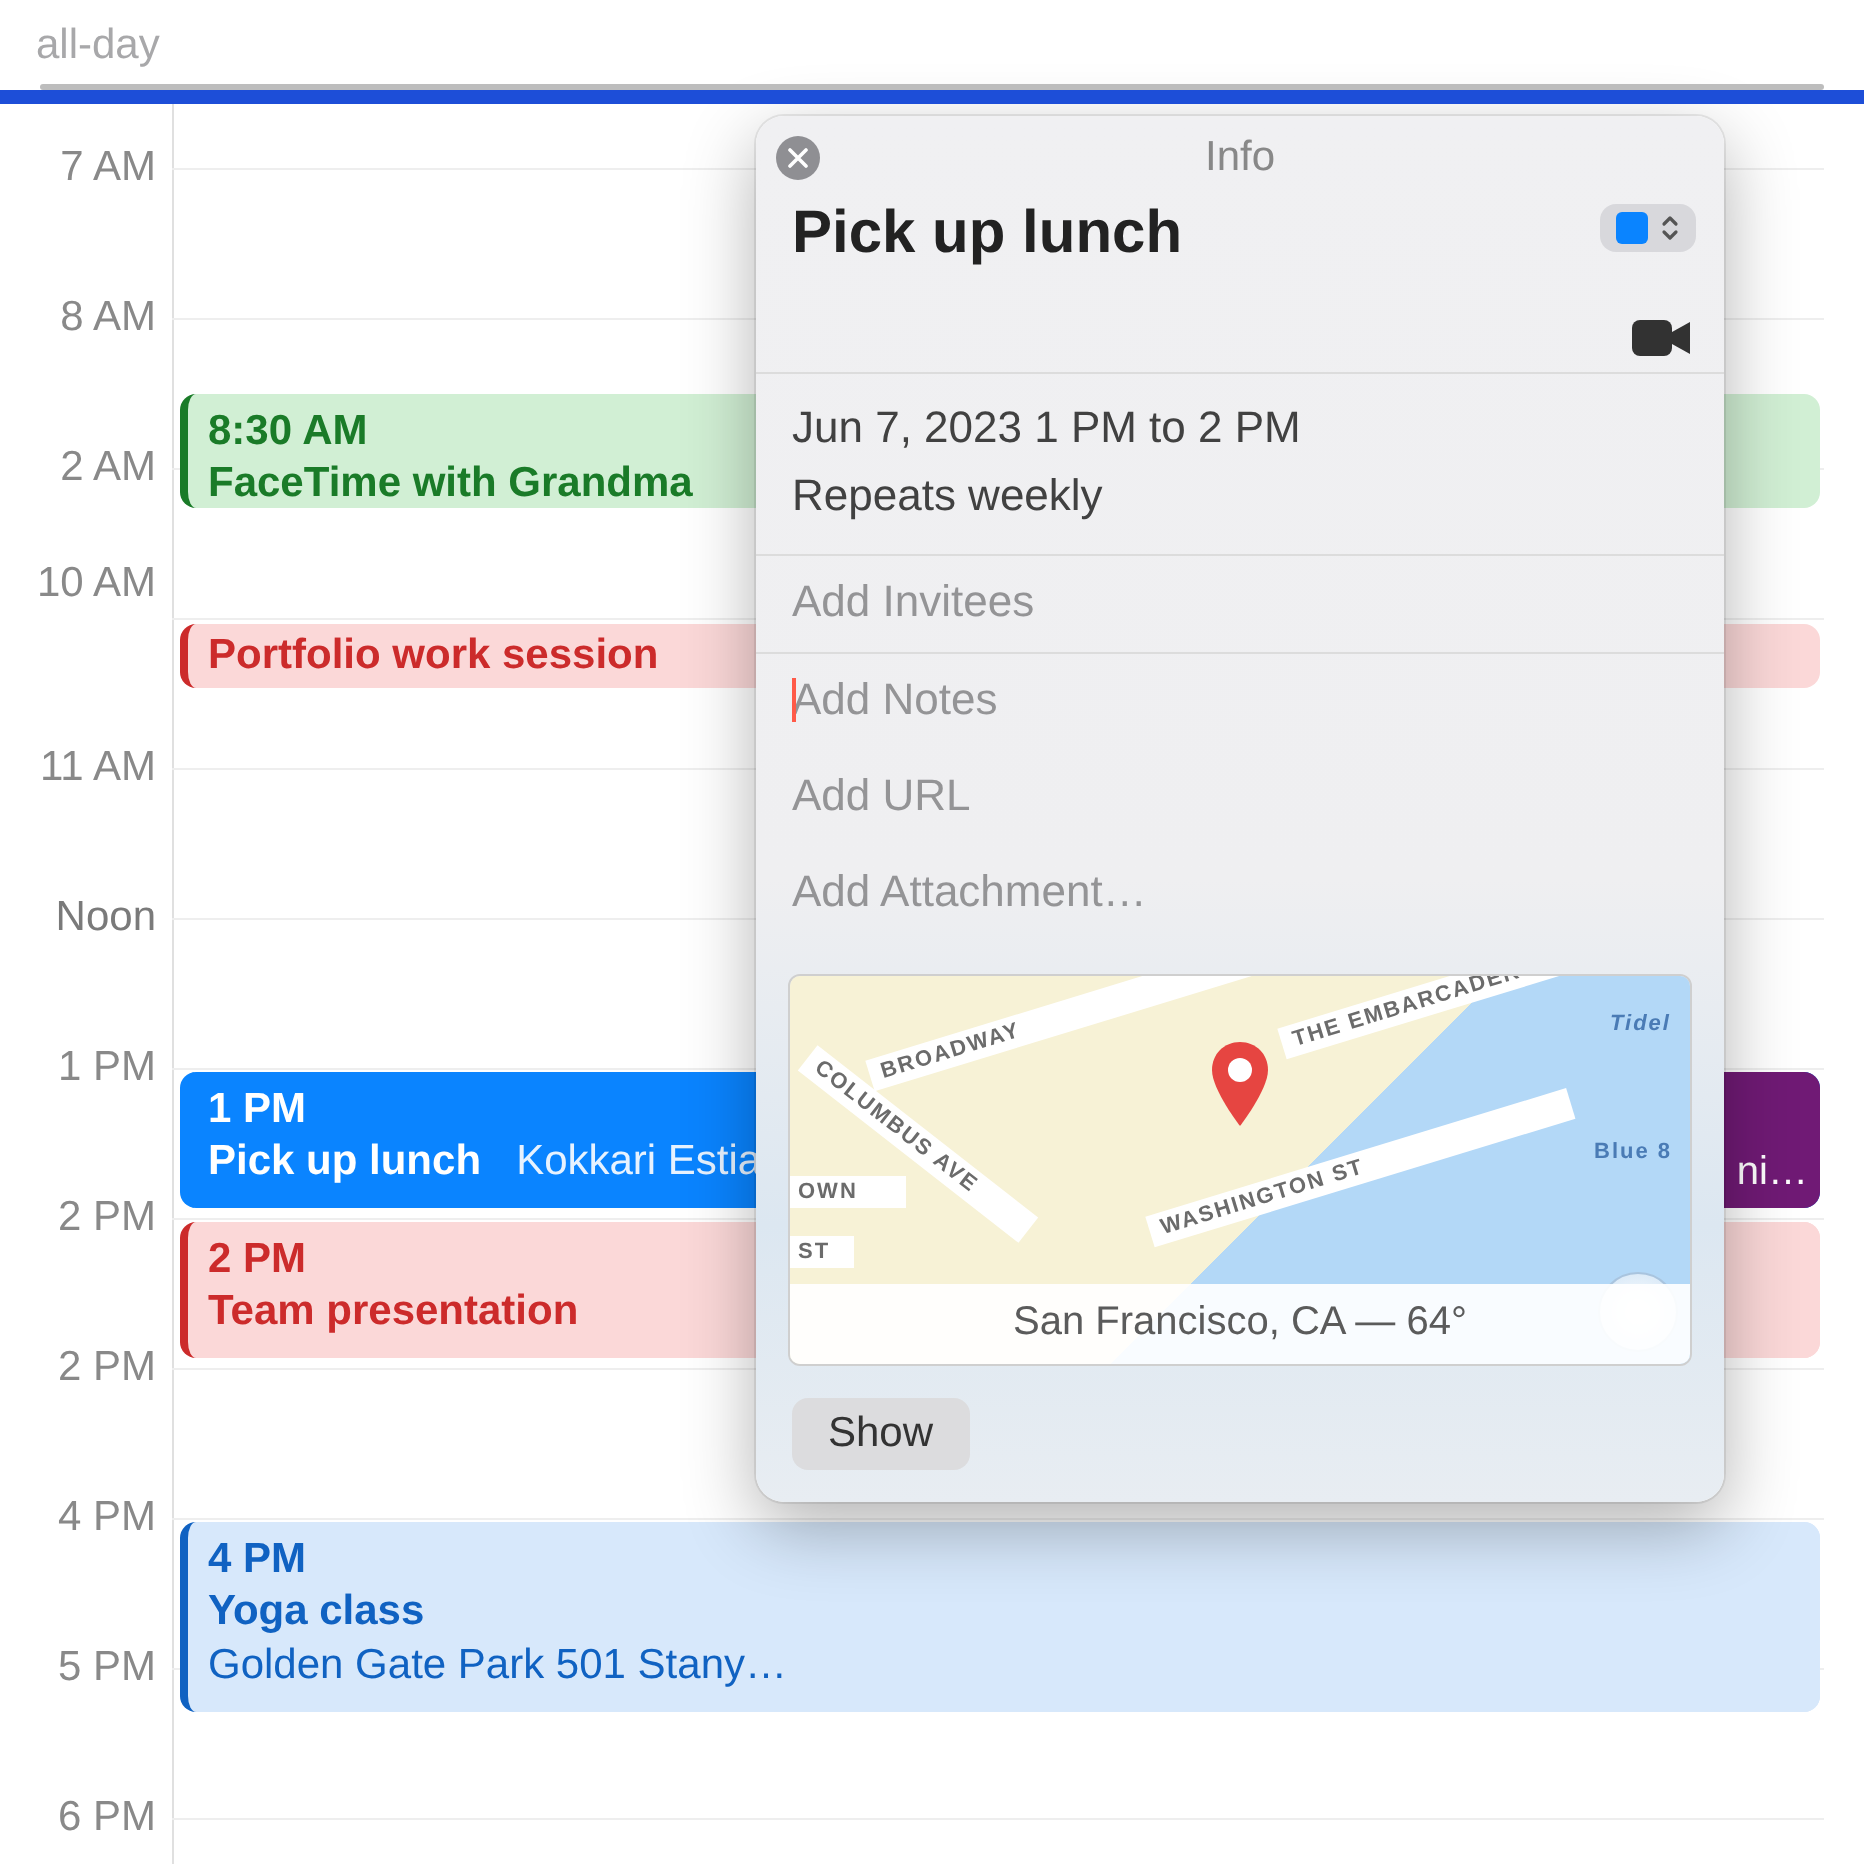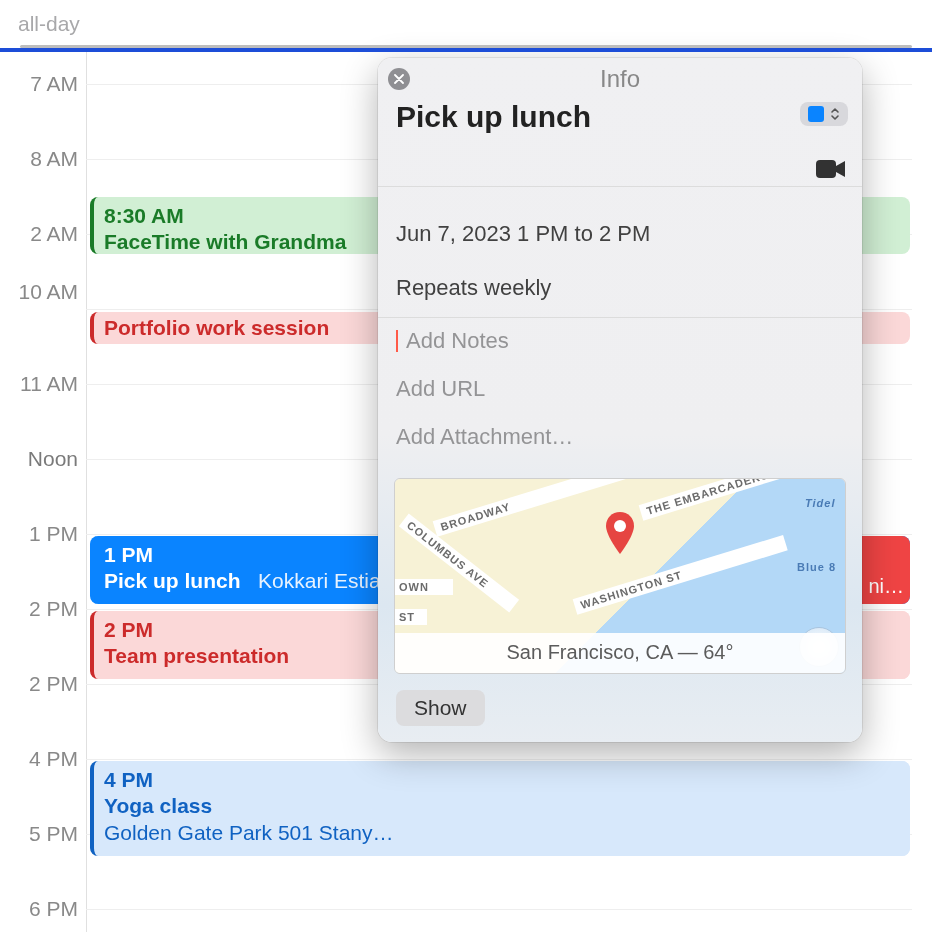--- a/index.html
+++ b/index.html
@@ -1,21 +1,21 @@
 <!DOCTYPE html>
 <html><head>
 <meta charset="utf-8">
 <style>
   * { box-sizing: border-box; margin: 0; padding: 0; }
   html, body { width: 932px; height: 932px; font-family: -apple-system, "Helvetica Neue", Arial, sans-serif; background: #fff; overflow: hidden; }
   body { position: relative; font-size: 18px; color: #3f3f3f; }
 
   
   .calendar { position: absolute; inset: 0; }
-  .allday { position: absolute; left: 0; right: 0; top: 0; height: 52px; border-bottom: 4px solid #1d4ed8; padding-left: 18px; display: flex; align-items: center; color: #a8a8aa; font-size: 21px; z-index:2;}
+  .allday { position: absolute; left: 0; right: 0; top: 0; height: 52px; border-bottom: 7px solid #1d4ed8; padding-left: 18px; display: flex; align-items: center; color: #a8a8aa; font-size: 21px; z-index:2;}
   .allday-line { position: absolute; left: 20px; right: 20px; bottom: 0; height: 3px; background: #bdbdbd; border-radius: 3px; }
 
   .guttercol { position: absolute; top: 52px; left: 0; width: 86px; bottom: 0; }
   .hourlabel { position: absolute; right: 8px; transform: translateY(-50%); color: #898989; font-size: 21px; white-space: nowrap; }
   .hourlabel.noon { color:#7a7a7a; }
 
   .gridlines { position: absolute; top: 52px; left: 86px; right: 20px; bottom: 0; }
   .hline { position: absolute; left: 0; right: 0; height: 1px; background: #eeeeee; }
   .vline { position: absolute; top: 0; bottom: 0; width: 1px; background: #e0e0e0; left: 0; }
 
@@ -30,37 +30,37 @@
   .event.bluesoft { background: #d7e8fb; color: #1062c2; border-left: 4px solid #1062c2; }
   .event .blue-sub { opacity: .9; font-weight: 400; }
 
   .event-right-chunk { position:absolute; right:22px; width:58px; border-radius:8px; }
 
   
   .popover { position: absolute; top: 58px; left: 378px; width: 484px; border-radius: 14px; background: linear-gradient(#f0f0f2,#efeff1 55%, #dce7f1 80%, #e8edf2); box-shadow: 0 12px 36px rgba(0,0,0,.3), 0 0 0 1px rgba(0,0,0,.08); overflow: hidden; font-size: 22px; color: #464646; }
   .pop-titlebar { position: relative; height: 42px; display:flex; align-items:center; justify-content:center; }
   .closebtn { position: absolute; left: 10px; top: 10px; width: 22px; height: 22px; border-radius: 50%; background: #8f8f93; display:flex; align-items:center; justify-content:center; }
   .closebtn svg { width: 10px; height: 10px; }
-  .pop-title { color: #888; font-size: 24px; }
+  .pop-title { color: #888; font-size: 21px; }
 
   .sect { border-top: 1px solid #dcdcdc; padding: 10px 18px 12px 18px; position: relative; }
   .sect.first { border-top: none; padding-top: 0; }
 
   .etitle { font-size: 30px; font-weight: 700; color: #222; }
   .calbtn { position: absolute; right: 14px; top: 2px; background: #d8d8dc; border-radius: 8px; padding: 4px 8px; display:flex; align-items:center; gap:6px; }
   .calbtn .swatch { width: 16px; height: 16px; background: #0a84ff; border-radius: 3px; }
   .calbtn svg { width: 10px; height: 14px; }
 
   .loctext { font-size: 22px; color: #414141; line-height: 1.35; margin-top: 10px; padding-right: 52px; }
   .videobtn { position: absolute; right: 16px; top: 58px; }
   .videobtn svg { width: 30px; height: 22px; fill:#323232; }
 
-  .sch p { font-size: 22px; color: #414141; line-height: 1.55; margin-top: 20px; }
+  .sch p { font-size: 22px; color: #414141; line-height: 1.55; }
   .placeholder { color: #949496; font-size: 22px; }
-  .notesrow { position: relative; padding-left: 10px; }
+  .notesrow { position: relative; }
   .notesrow::before { content:""; position:absolute; left:0; top:2px; bottom:2px; width:2px; background:#ff5a48; }
 
   .mapwrap { padding: 16px; }
   .mapbox { position: relative; height: 196px; border: 1px solid #cfcfcf; border-radius: 6px; overflow: hidden; }
   .mapbg { position:absolute; inset:0; background:
      linear-gradient(135deg,#f7f2d6 0 55%, #b3d8f7 55% 100%);
   }
   .street { position:absolute; height:16px; background:#fff; color:#6b6b6b; font-size:11px; letter-spacing:1px; display:flex; align-items:center; padding:0 6px; font-weight:600; overflow:hidden;}
   .street.angle { transform: rotate(-17deg); transform-origin: left center; }
   .mappin { position:absolute; left:50%; top:42%; transform:translate(-50%,-100%); }
@@ -120,21 +120,21 @@
   </div>
 
   <div class="event blue" style="top:536px; height:68px;">
     <div><span class="time">1 PM</span></div>
     <div>
       <span class="rtitle">Pick up lunch</span>
       <span class="blue-sub">&nbsp;</span>
       <span class="blue-sub loc">Kokkari Estia…</span>
     </div>
   </div>
-  <div class="event-right-chunk" style="top:536px; height:68px; background:#ef4444; color:#fff; display:flex; align-items:flex-end; justify-content:flex-end; padding:6px;">
+  <div class="event-right-chunk" style="top:536px; height:68px; background:#701a75; color:#fff; display:flex; align-items:flex-end; justify-content:flex-end; padding:6px;">
      <span style="font-size:20px;">ni…</span>
   </div>
 
   <div class="event red" style="top:611px; height:68px;">
     <div><span class="time">2 PM</span></div>
     <div class="rtitle">Team presentation</div>
   </div>
   <div class="event-right-chunk" style="top:611px; height:68px; background:#fbd8d8;"></div>
 
   <div class="event bluesoft" style="top:761px; height:95px;">
@@ -172,20 +172,23 @@
           <path d="M20 8 L29 3 V19 L20 14 Z"></path>
         </svg>
     </div>
   </div>
 
   <div class="sect sch">
     <p>Jun 7, 2023  1 PM to 2 PM</p>
     <p>Repeats weekly</p>
   </div>
 
+  <div class="sect">
+    <span class="placeholder">Add Invitees</span>
+  </div>
 
   <div class="sect">
     <div class="notesrow">
        <span class="placeholder">Add Notes</span>
     </div>
     <div style="height:22px"></div>
     <span class="placeholder">Add URL</span>
     <div style="height:22px"></div>
     <span class="placeholder">Add Attachment…</span>
   </div>

